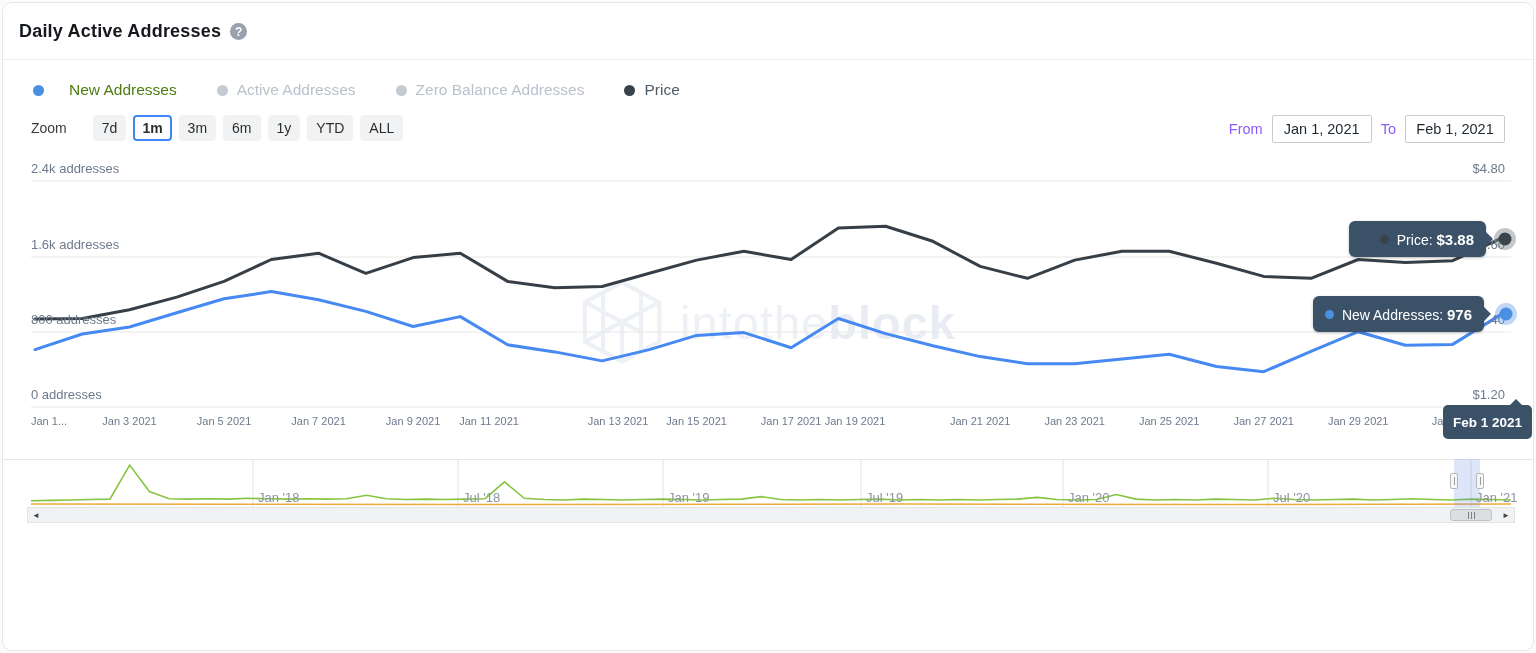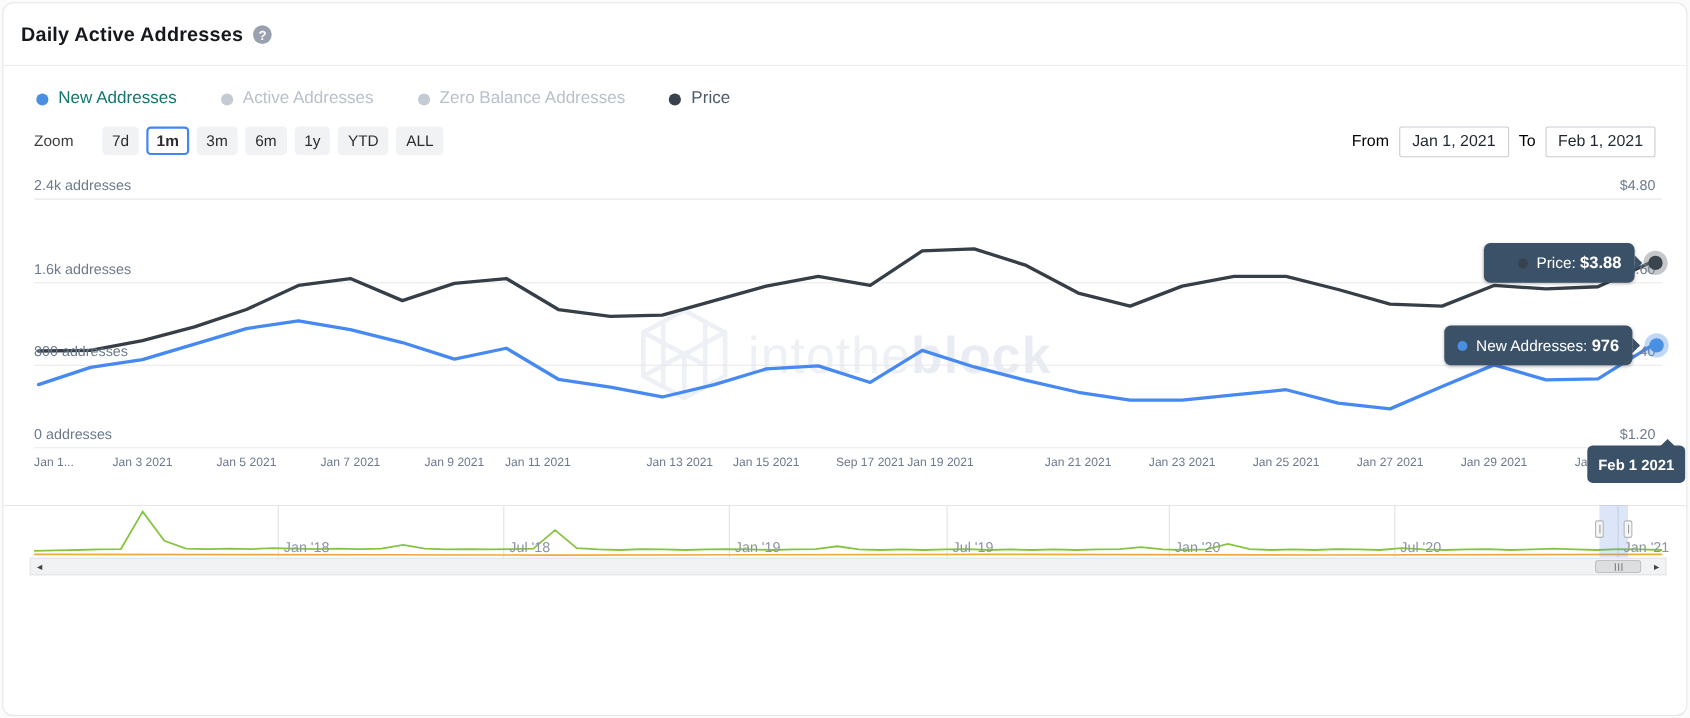--- a/index.html
+++ b/index.html
@@ -17,21 +17,21 @@
   .legend { position:absolute; top:78px; left:30px; display:flex; gap:40px; }
   .legend-item { display:flex; align-items:center; gap:9px; font-size:15.5px; cursor:pointer; }
   .legend-dot { width:11px; height:11px; border-radius:50%; }
 
   .controls { position:absolute; top:112px; left:28px; display:flex; align-items:center; gap:7px; }
   .zoom-label { font-size:14px; color:#3c3c3c; margin-right:19px; }
   .zbtn { font-size:14px; color:#2d2d2d; background:#f1f2f3; border:none; border-radius:4px;
           padding:5px 9px; cursor:pointer; }
   .zbtn.sel { background:#fff; border:2px solid #4285f4; font-weight:bold; padding:3px 7px; }
   .range { position:absolute; top:112px; right:28px; display:flex; align-items:center; gap:9px; }
-  .range label { font-size:14.5px; color:#000000; }
+  .range label { font-size:14.5px; color:#8b5cf6; }
   .range input { width:100px; height:28px; border:1px solid #c7ccd2; border-radius:2px; text-align:center;
                  font-size:14.5px; color:#1e2730; font-family:"Liberation Sans",sans-serif; background:#fff; }
 
   .watermark { position:absolute; top:276px; left:50%; transform:translateX(-50%); display:flex;
                align-items:center; gap:16px; z-index:0; user-select:none; }
   .wm-text { font-size:47px; color:#edf0f5; letter-spacing:1px; }
   .wm-text b { color:#e9edf3; }
 
   #main-chart-svg { position:absolute; top:160px; left:0; z-index:1; }
   .ylab { position:absolute; font-size:13px; color:#6c7a8d; z-index:1; white-space:nowrap; }
@@ -81,21 +81,21 @@
 
   <div class="title-row">
     <span class="page-title">Daily Active Addresses</span>
     <span class="help">?</span>
   </div>
   <div class="divider"></div>
 
   <div class="legend" id="legend">
       <div class="legend-item">
         <span class="legend-dot" style="background: rgb(74, 144, 226);"></span>
-        <span style="color: #0f766e;">New Addresses</span>
+        <span style="color: #4d7c0f; margin-left: 16px;">New Addresses</span>
       </div>
       <div class="legend-item">
         <span class="legend-dot" style="background: rgb(197, 203, 212);"></span>
         <span style="color: rgb(185, 193, 204);">Active Addresses</span>
       </div>
       <div class="legend-item">
         <span class="legend-dot" style="background: rgb(197, 203, 212);"></span>
         <span style="color: rgb(185, 193, 204);">Zero Balance Addresses</span>
       </div>
       <div class="legend-item">
@@ -152,21 +152,21 @@
     </div>
   <div id="xlabels">
       <span class="xlab" style="left: 28px;">Jan 1...</span>
       <span class="xlab" style="left: 126.516px; transform: translateX(-50%);">Jan 3 2021</span>
       <span class="xlab" style="left: 221.032px; transform: translateX(-50%);">Jan 5 2021</span>
       <span class="xlab" style="left: 315.548px; transform: translateX(-50%);">Jan 7 2021</span>
       <span class="xlab" style="left: 410.065px; transform: translateX(-50%);">Jan 9 2021</span>
       <span class="xlab" style="left: 486px; transform: translateX(-50%);">Jan 11 2021</span>
       <span class="xlab" style="left: 615px; transform: translateX(-50%);">Jan 13 2021</span>
       <span class="xlab" style="left: 693.613px; transform: translateX(-50%);">Jan 15 2021</span>
-      <span class="xlab" style="left: 788.129px; transform: translateX(-50%);">Sep 17 2021</span>
+      <span class="xlab" style="left: 788.129px; transform: translateX(-50%);">Jan 17 2021</span>
       <span class="xlab" style="left: 852px; transform: translateX(-50%);">Jan 19 2021</span>
       <span class="xlab" style="left: 977.161px; transform: translateX(-50%);">Jan 21 2021</span>
       <span class="xlab" style="left: 1071.68px; transform: translateX(-50%);">Jan 23 2021</span>
       <span class="xlab" style="left: 1166.19px; transform: translateX(-50%);">Jan 25 2021</span>
       <span class="xlab" style="left: 1260.71px; transform: translateX(-50%);">Jan 27 2021</span>
       <span class="xlab" style="left: 1355.23px; transform: translateX(-50%);">Jan 29 2021</span>
       <span class="xlab" style="left: 1449.74px; transform: translateX(-50%);">Jan 31...</span>
     </div>
 
   <div class="marker" id="price-marker" style="left:1491px; top:225px; width:22px; height:22px; background:rgba(125,132,138,.45);">

